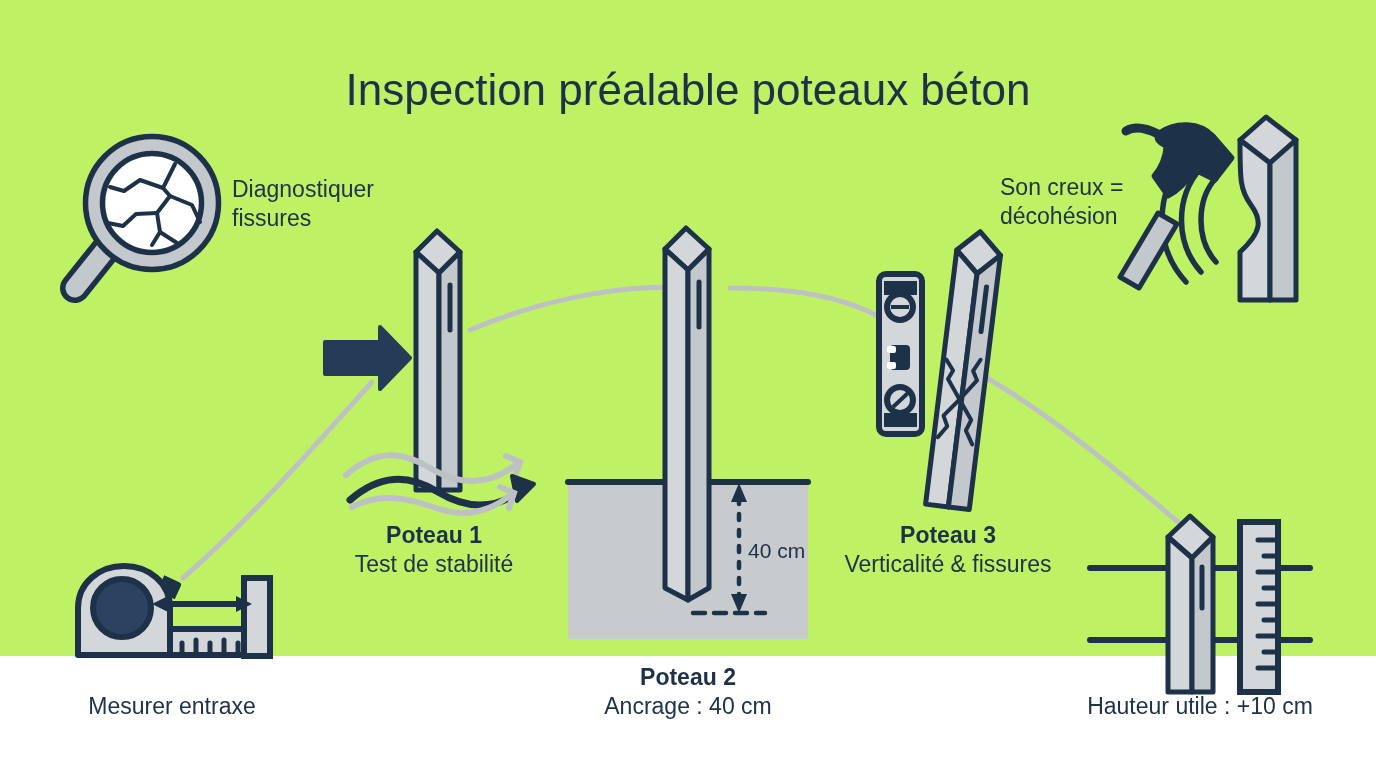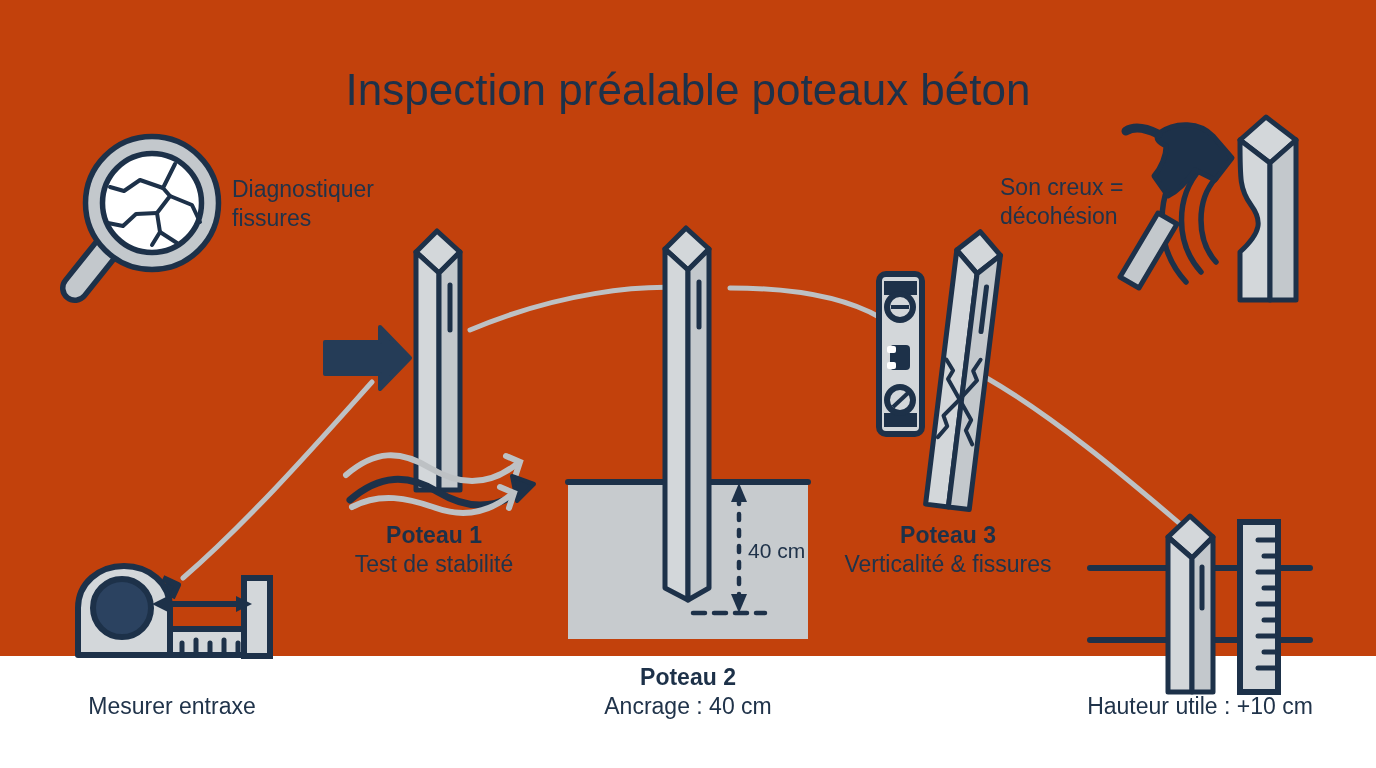--- a/index.html
+++ b/index.html
@@ -10,21 +10,21 @@
   body {
     width: 1376px;
     height: 768px;
     overflow: hidden;
     font-family: "Liberation Sans", sans-serif;
   }
   #stage {
     position: relative;
     width: 1376px;
     height: 656px;
-    background: #c2410c;
+    background: #bef264;
   }
   svg.layer {
     position: absolute;
     top: 0;
     left: 0;
     width: 1376px;
     height: 768px;
   }
   .ttl {
     font-family: "Liberation Sans", sans-serif;

